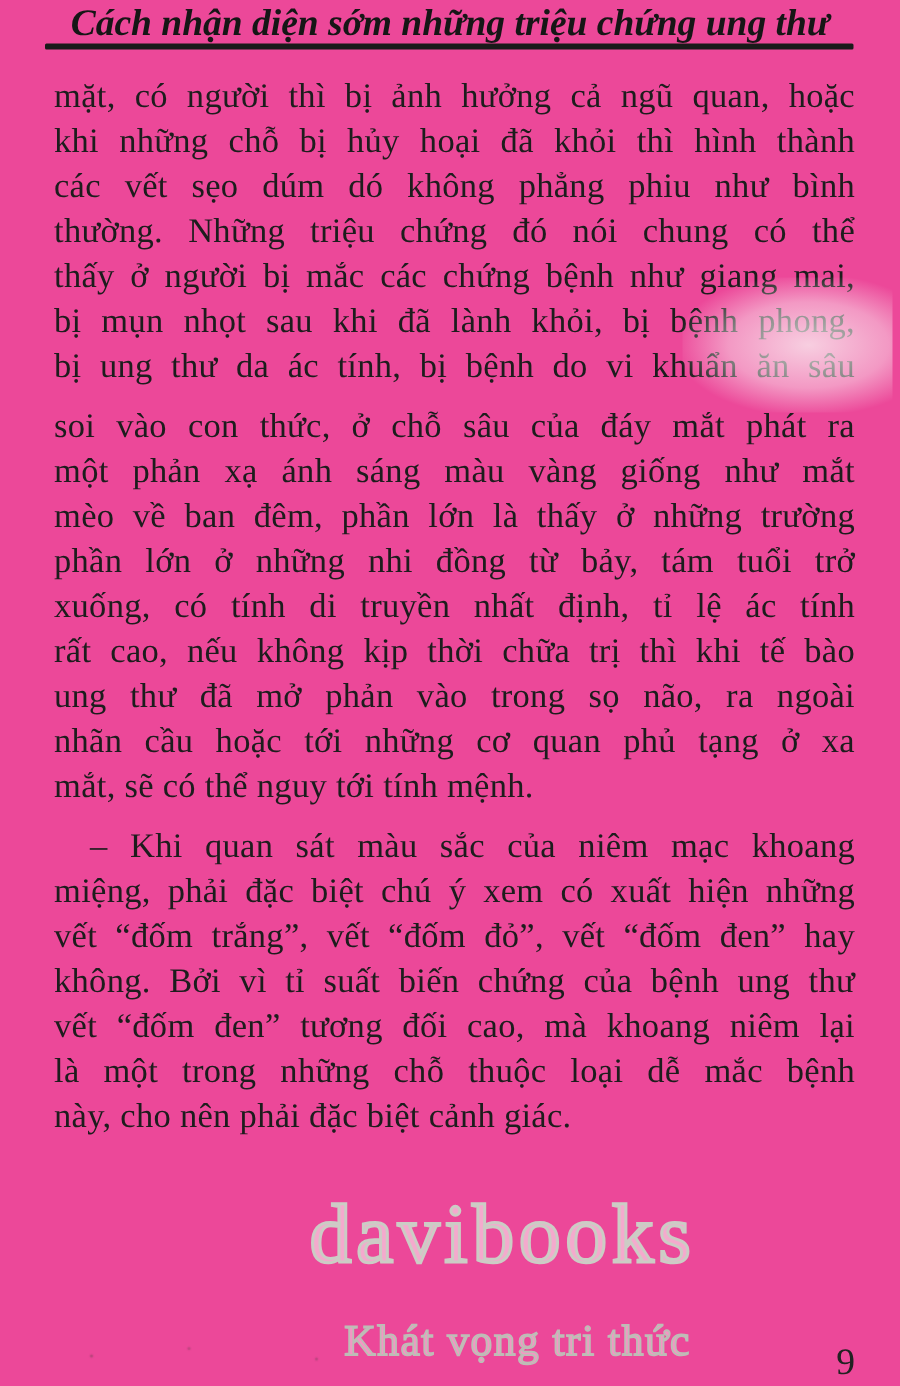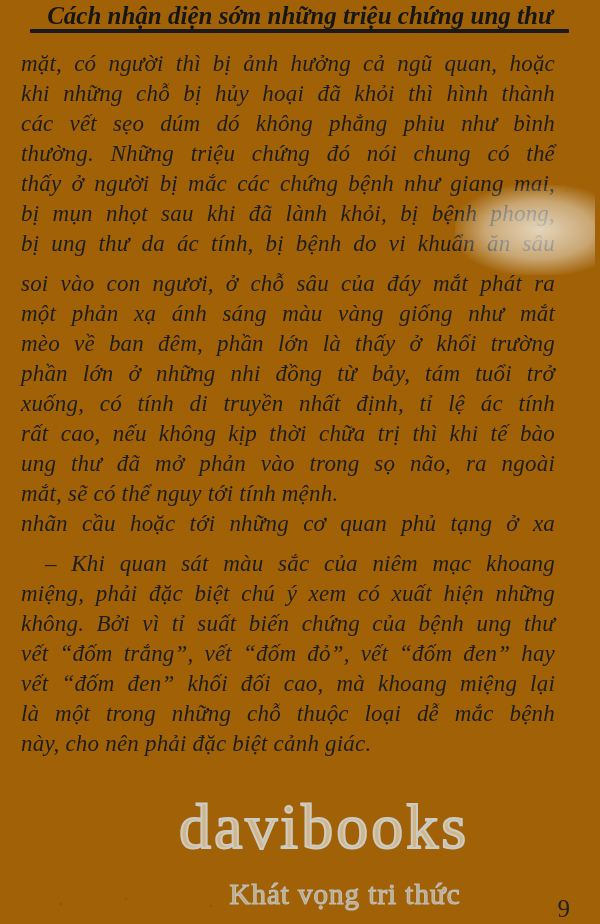--- a/index.html
+++ b/index.html
@@ -4,21 +4,21 @@
 <style>
   html, body { margin: 0; padding: 0; }
   body {
     width: 600px; height: 924px;
     font-family: "Liberation Serif", "DejaVu Serif", serif;
     background: #e9e9e6;
   }
   .page {
     position: relative;
     width: 600px; height: 924px;
-    background: #a16207;
+    background: #ec4899;
     overflow: hidden;
   }
   
   .header-title {
     position: absolute;
     top: 2px; left: 0; right: 0;
     text-align: center;
     font-size: 25px;
     line-height: 28px;
     font-weight: bold;
@@ -29,46 +29,45 @@
   .header-rule {
     position: absolute;
     top: 29px; left: 30px; right: 31px;
     height: 4px;
     background: #1a1a1a;
     border-radius: 1px;
   }
   
   .body-text {
     position: absolute;
-    top: 49px; left: 21px;
+    top: 49px; left: 36px;
     width: 534px;
     z-index: 1;
-    font-style: italic;
   }
   .para { margin: 0 0 10px 0; }
   .para:last-child { margin-bottom: 0; }
   .line {
     font-size: 23px;
     line-height: 30px;
     color: #1d1d1d;
     text-align: justify;
     text-align-last: justify;
     white-space: normal;
     letter-spacing: 0.2px;
   }
   .line.indent { text-indent: 24px; }
   .line.last { text-align-last: left; }
   
   .watermark-brand {
     position: absolute;
     top: 795px;
-    left: 324px;
+    left: 335px;
     transform: translateX(-50%);
     z-index: 2;
-    font-size: 64px;
+    font-size: 56px;
     line-height: 1;
     letter-spacing: 3px;
     color: rgba(251, 251, 248, 0.55);
     -webkit-text-stroke: 2px #ccccc5;
     white-space: nowrap;
   }
   .watermark-tagline {
     position: absolute;
     top: 880px;
     left: 345px;
@@ -130,36 +129,36 @@
       <div class="para">
         <div class="line">mặt, có người thì bị ảnh hưởng cả ngũ quan, hoặc</div>
         <div class="line">khi những chỗ bị hủy hoại đã khỏi thì hình thành</div>
         <div class="line">các vết sẹo dúm dó không phẳng phiu như bình</div>
         <div class="line">thường. Những triệu chứng đó nói chung có thể</div>
         <div class="line">thấy ở người bị mắc các chứng bệnh như giang mai,</div>
         <div class="line">bị mụn nhọt sau khi đã lành khỏi, bị bệnh phong,</div>
         <div class="line">bị ung thư da ác tính, bị bệnh do vi khuẩn ăn sâu</div>
       </div>
       <div class="para">
-        <div class="line">soi vào con ngươi, ở chỗ sâu của đáy mắt phát ra</div>
+        <div class="line">soi vào con thức, ở chỗ sâu của đáy mắt phát ra</div>
         <div class="line">một phản xạ ánh sáng màu vàng giống như mắt</div>
-        <div class="line">mèo về ban đêm, phần lớn là thấy ở khối trường</div>
+        <div class="line">mèo về ban đêm, phần lớn là thấy ở những trường</div>
         <div class="line">phần lớn ở những nhi đồng từ bảy, tám tuổi trở</div>
         <div class="line">xuống, có tính di truyền nhất định, tỉ lệ ác tính</div>
         <div class="line">rất cao, nếu không kịp thời chữa trị thì khi tế bào</div>
         <div class="line">ung thư đã mở phản vào trong sọ não, ra ngoài</div>
+        <div class="line">nhãn cầu hoặc tới những cơ quan phủ tạng ở xa</div>
         <div class="line last">mắt, sẽ có thể nguy tới tính mệnh.</div>
-        <div class="line">nhãn cầu hoặc tới những cơ quan phủ tạng ở xa</div>
       </div>
       <div class="para">
         <div class="line indent">– Khi quan sát màu sắc của niêm mạc khoang</div>
         <div class="line">miệng, phải đặc biệt chú ý xem có xuất hiện những</div>
+        <div class="line">vết “đốm trắng”, vết “đốm đỏ”, vết “đốm đen” hay</div>
         <div class="line">không. Bởi vì tỉ suất biến chứng của bệnh ung thư</div>
-        <div class="line">vết “đốm trắng”, vết “đốm đỏ”, vết “đốm đen” hay</div>
-        <div class="line">vết “đốm đen” khối đối cao, mà khoang miệng lại</div>
+        <div class="line">vết “đốm đen” tương đối cao, mà khoang niêm lại</div>
         <div class="line">là một trong những chỗ thuộc loại dễ mắc bệnh</div>
         <div class="line last">này, cho nên phải đặc biệt cảnh giác.</div>
       </div>
     </div>
 
   <div class="fade-artifact"></div>
 
   <div class="watermark-brand">davibooks</div>
 
   <div class="watermark-tagline">Khát vọng tri thức</div>

